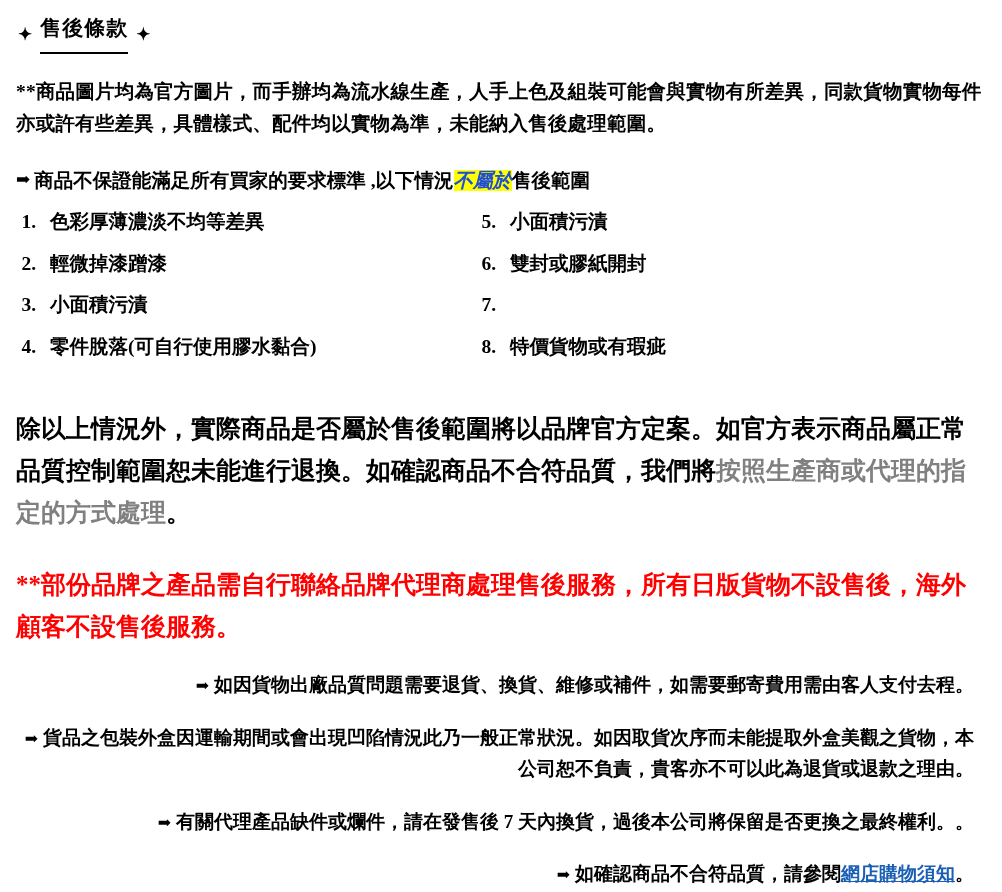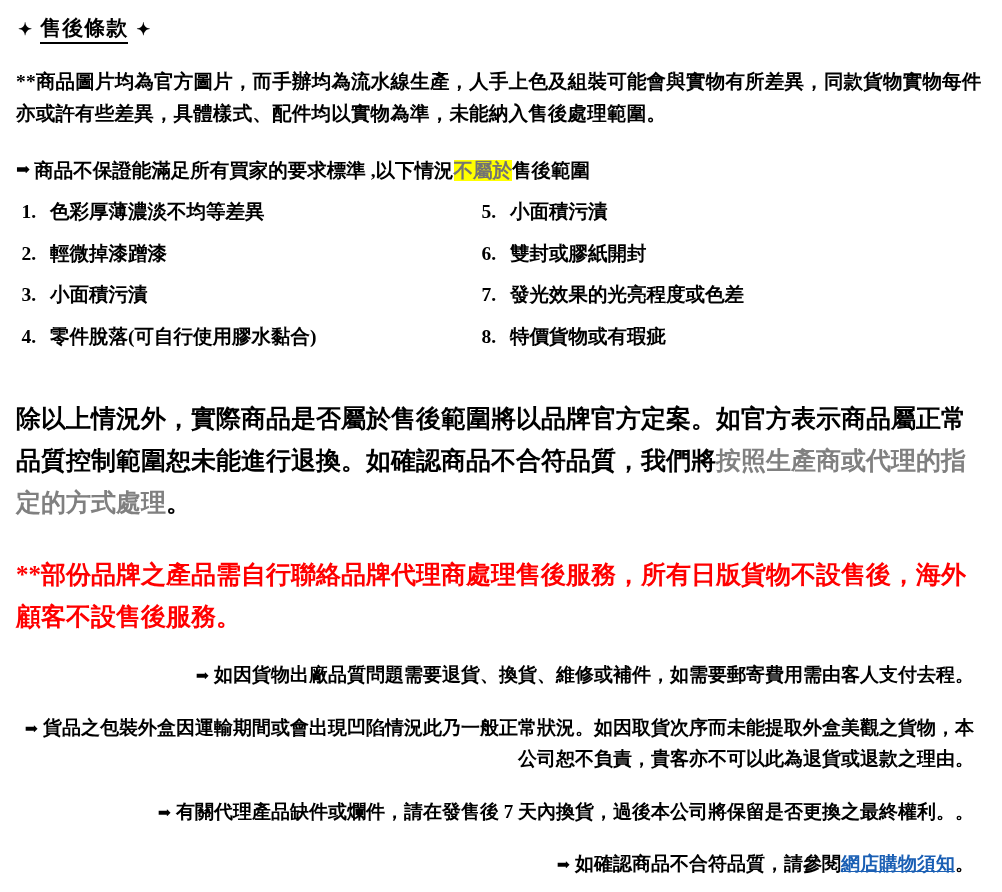--- a/index.html
+++ b/index.html
@@ -23,21 +23,21 @@
   .title-row {
     display: flex;
     align-items: center;
     gap: 8px;
     font-size: 21px;
     font-weight: bold;
     margin: 4px 0 0 2px;
   }
   .title-text {
     border-bottom: 2px solid #000;
-    padding-bottom: 0;
+    padding-bottom: 10px;
     letter-spacing: 1px;
   }
   .star {
     font-size: 17px;
     line-height: 1;
   }
   .para {
     font-size: 19.5px;
     font-weight: bold;
     line-height: 1.62;
@@ -52,21 +52,22 @@
     display: flex;
     align-items: flex-start;
     gap: 4px;
   }
   .arrow {
     font-size: 17px;
     line-height: 1.75;
   }
   .hl {
     background: #ffff00;
-    color: #737373;
+    color: #1d4ed8;
+    font-style: italic;
   }
   .lists {
     display: flex;
     margin-top: 16px;
   }
   .col {
     width: 440px;
   }
   .col.second {
     width: 460px;
@@ -165,21 +166,20 @@
         <li>
           <span class="num">5.</span>
           <span>小面積污漬</span>
         </li>
         <li>
           <span class="num">6.</span>
           <span>雙封或膠紙開封</span>
         </li>
         <li>
           <span class="num">7.</span>
-          <span>發光效果的光亮程度或色差</span>
         </li>
         <li>
           <span class="num">8.</span>
           <span>特價貨物或有瑕疵</span>
         </li>
       </ol>
     </div>
   </div>
 
   <div class="block-para">

